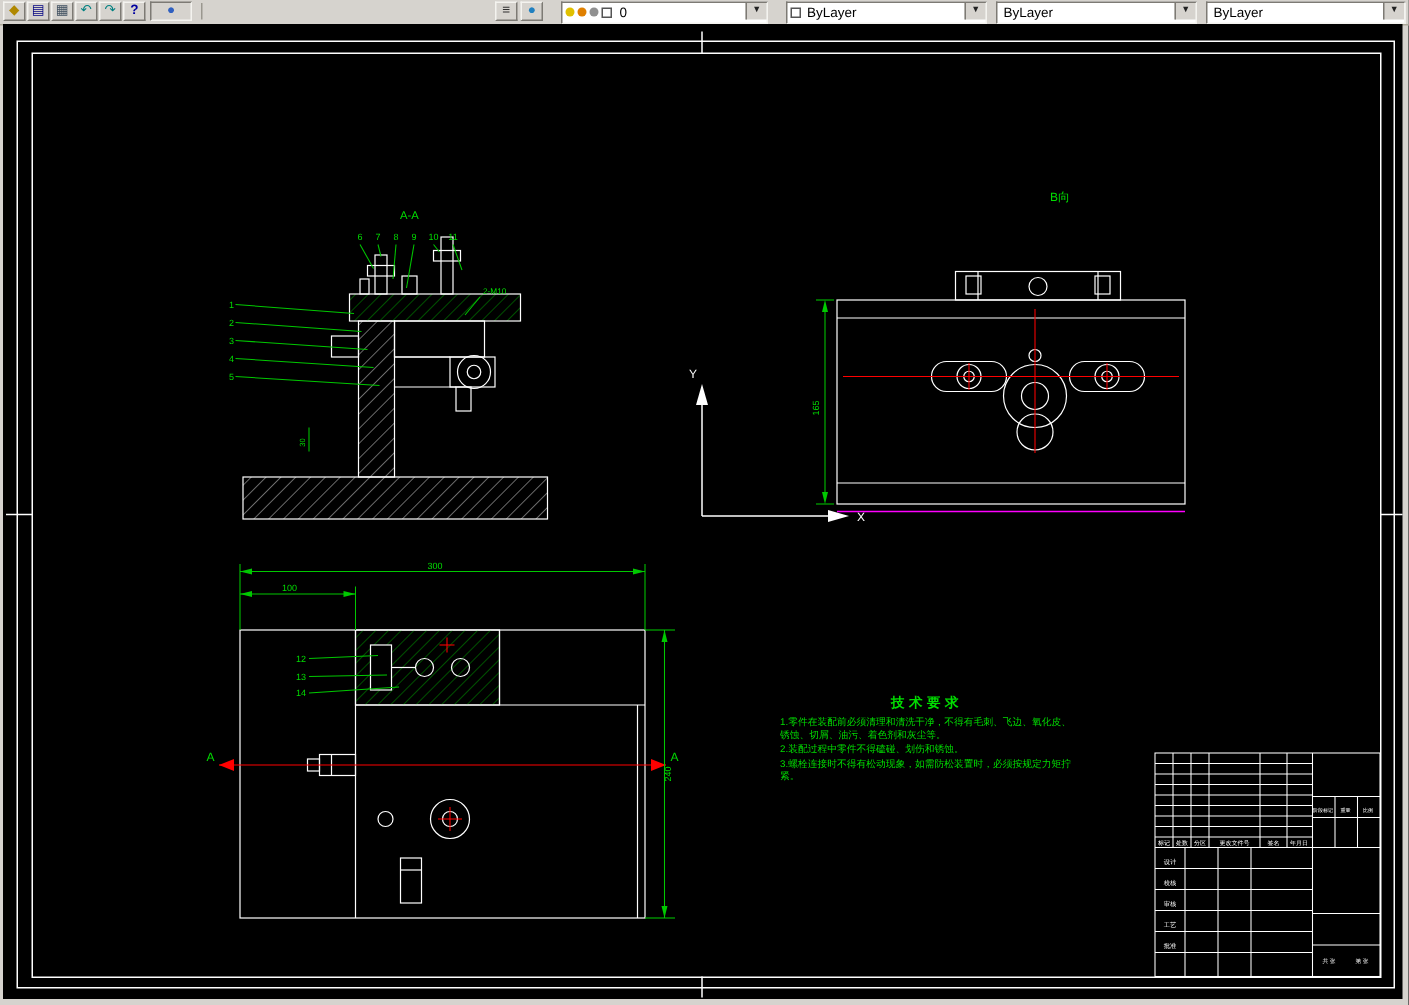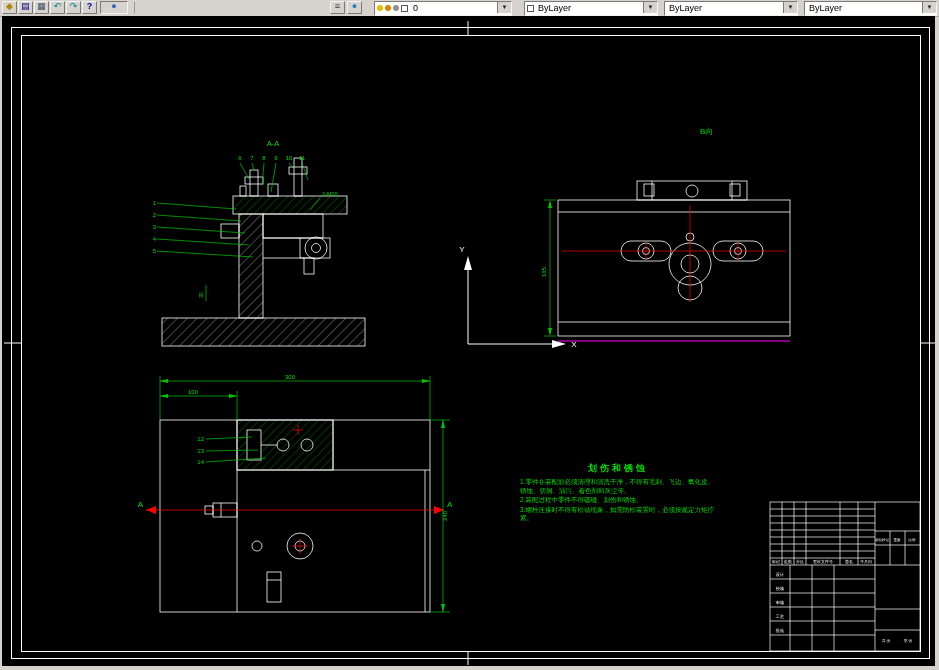--- a/index.html
+++ b/index.html
@@ -307,18 +307,18 @@
       <text x="882" y="541" font-size="3.4">阶段标记</text>
       <text x="897" y="541" font-size="3.4">重量</text>
       <text x="912" y="541" font-size="3.4">比例</text>
       <text x="886" y="642" font-size="3.8">共 张</text>
       <text x="908" y="642" font-size="3.8">第 张</text>
     </g>
   </g>
 </svg>
 
 <div class="techreq">
-  <p class="tr-title">划伤和锈蚀</p>
+  <p class="tr-title">技术要求</p>
   <p class="tr-item">1.零件在装配前必须清理和清洗干净，不得有毛刺、飞边、氧化皮、锈蚀、切屑、油污、着色剂和灰尘等。</p>
   <p class="tr-item">2.装配过程中零件不得磕碰、划伤和锈蚀。</p>
   <p class="tr-item">3.螺栓连接时不得有松动现象，如需防松装置时，必须按规定力矩拧紧。</p>
 </div>
 </div>
 
 </body></html>

